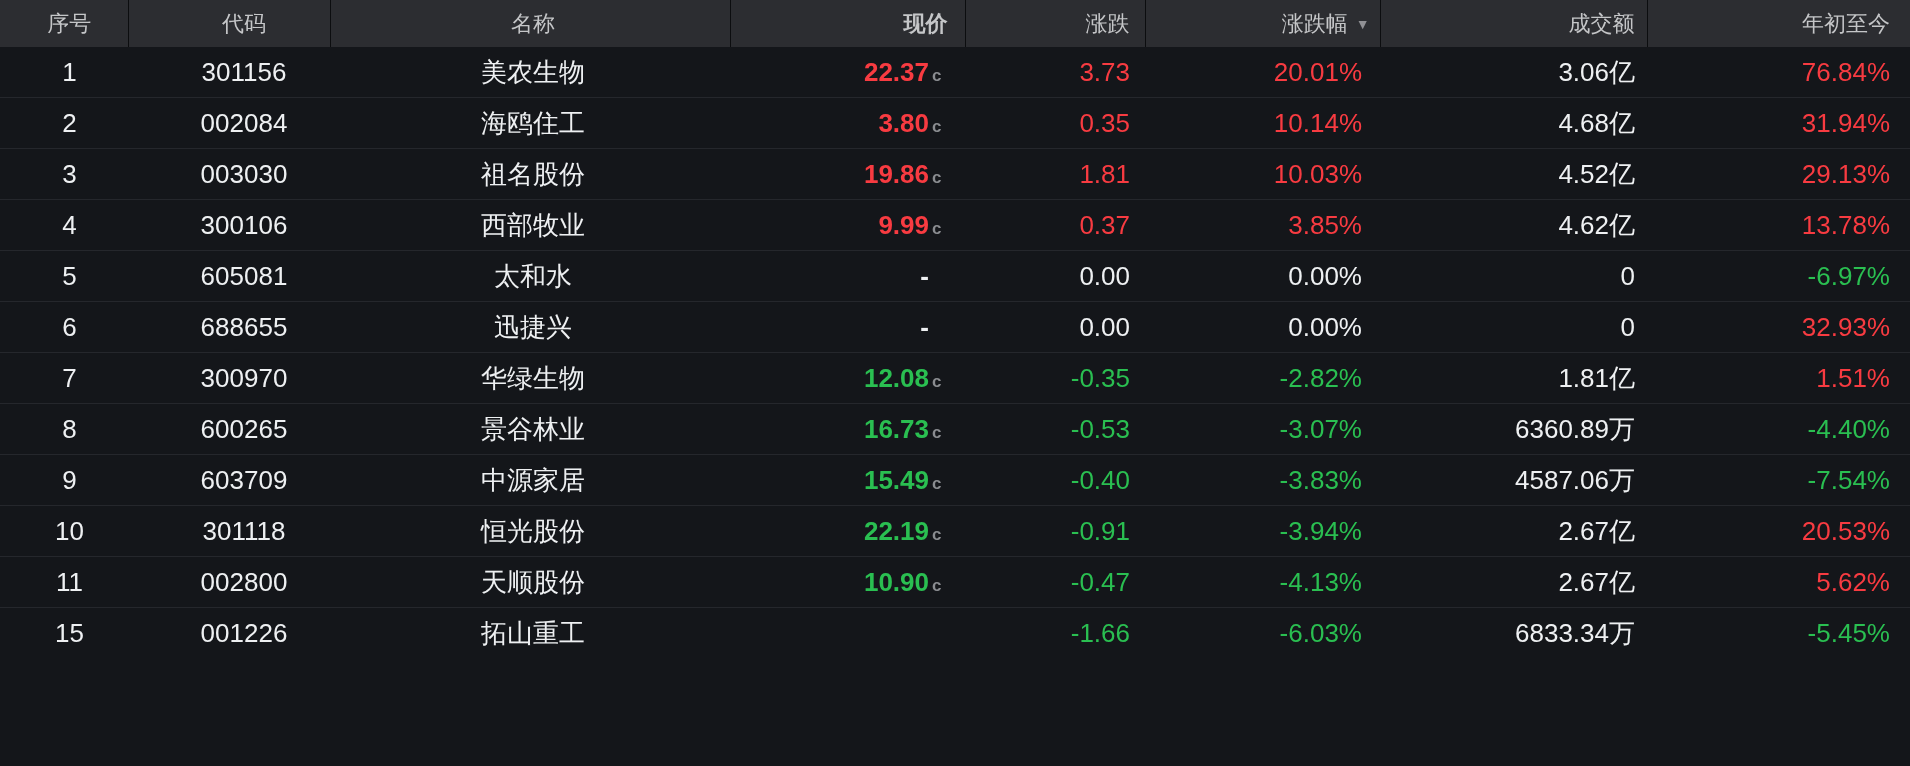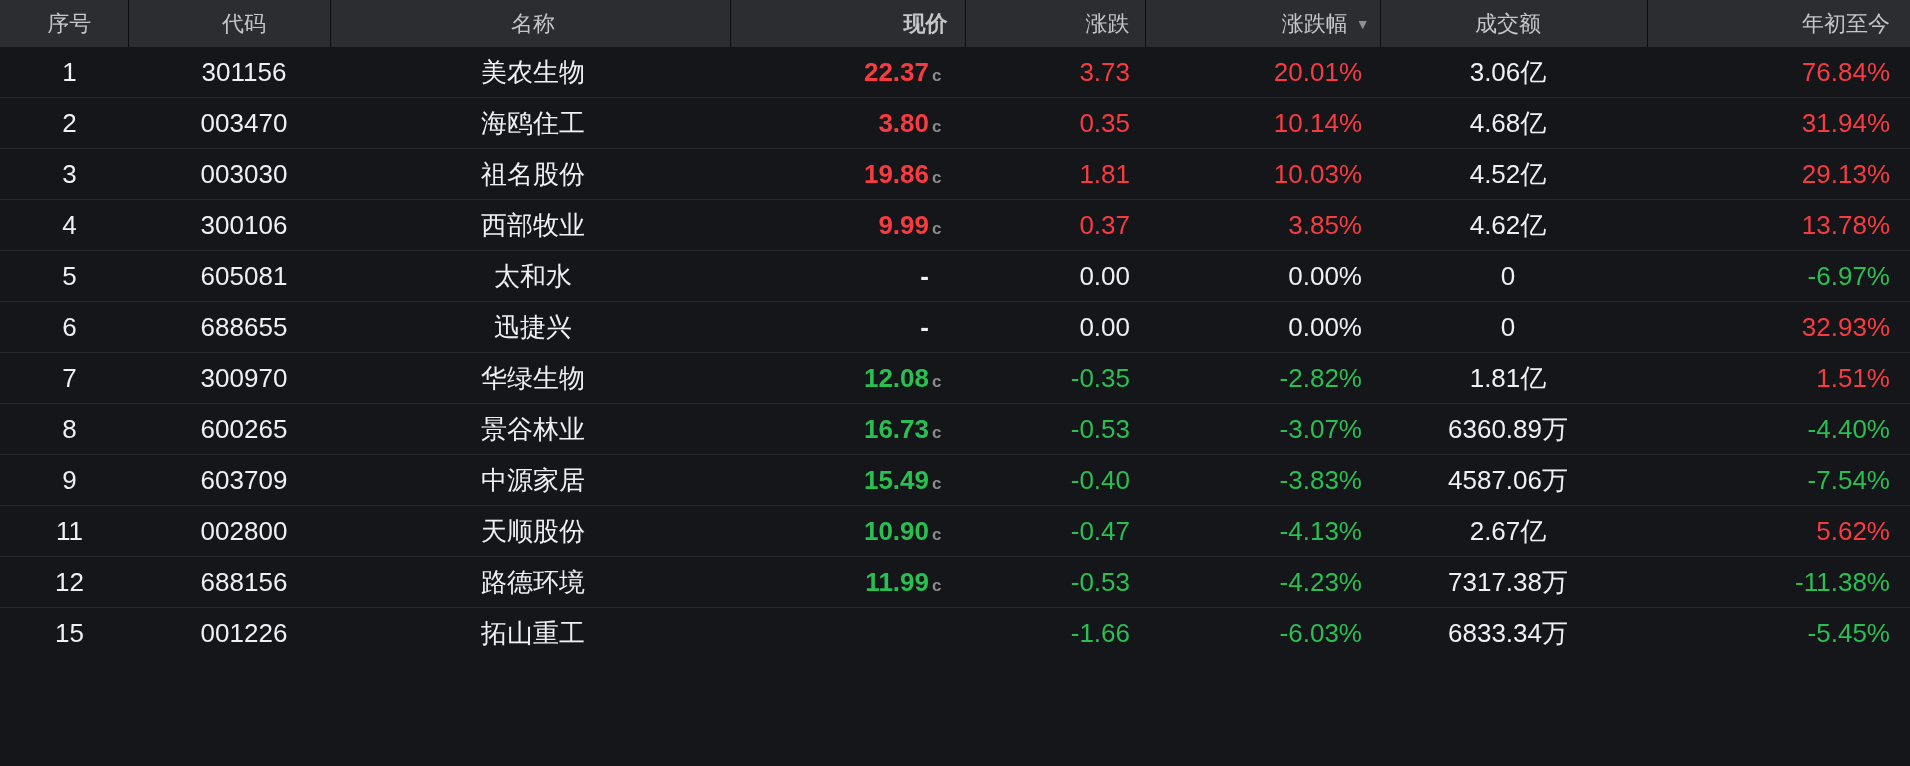--- a/index.html
+++ b/index.html
@@ -47,21 +47,21 @@
   tbody tr + tr td{border-top:1px solid var(--separator);}
   .al{text-align:center;}
   .ar{text-align:right;}
   .c1{padding-left:12px;}
   .c2{padding-left:31px;}
   .c3{padding-left:7px;}
   .c4{padding-right:17px;font-weight:bold;}
   .c5{padding-right:15px;}
   .c6{padding-right:18px;}
   th.c6{padding-right:10px;}
-  .c7{padding-right:12px;text-align:center;}
+  .c7{padding-right:12px;}
   .c8{padding-right:20px;}
   .up{color:var(--up);}
   .down{color:var(--down);}
   .flat{color:var(--neutral);}
   .cflag{
     display:inline-block;
     width:16px;
     margin-left:3px;
     font-size:17px;
     color:var(--price_flag);
@@ -124,21 +124,21 @@
     <td class="al c2">301156</td>
     <td class="al c3">美农生物</td>
     <td class="ar c4"><span class="trend up">22.37</span><span class="cflag">c</span></td>
     <td class="ar c5 trend up">3.73</td>
     <td class="ar c6 trend up">20.01%</td>
     <td class="ar c7">3.06亿</td>
     <td class="ar c8 ytd up">76.84%</td>
   </tr>
       <tr>
     <td class="al c1">2</td>
-    <td class="al c2">003470</td>
+    <td class="al c2">002084</td>
     <td class="al c3">海鸥住工</td>
     <td class="ar c4"><span class="trend up">3.80</span><span class="cflag">c</span></td>
     <td class="ar c5 trend up">0.35</td>
     <td class="ar c6 trend up">10.14%</td>
     <td class="ar c7">4.68亿</td>
     <td class="ar c8 ytd up">31.94%</td>
   </tr>
       <tr>
     <td class="al c1">3</td>
     <td class="al c2">003030</td>
@@ -203,40 +203,40 @@
     <td class="al c1">9</td>
     <td class="al c2">603709</td>
     <td class="al c3">中源家居</td>
     <td class="ar c4"><span class="trend down">15.49</span><span class="cflag">c</span></td>
     <td class="ar c5 trend down">-0.40</td>
     <td class="ar c6 trend down">-3.83%</td>
     <td class="ar c7">4587.06万</td>
     <td class="ar c8 ytd down">-7.54%</td>
   </tr>
       <tr>
+    <td class="al c1">10</td>
+    <td class="al c2">301118</td>
+    <td class="al c3">恒光股份</td>
+    <td class="ar c4"><span class="trend down">22.19</span><span class="cflag">c</span></td>
+    <td class="ar c5 trend down">-0.91</td>
+    <td class="ar c6 trend down">-3.94%</td>
+    <td class="ar c7">2.67亿</td>
+    <td class="ar c8 ytd up">20.53%</td>
+  </tr>
+      <tr>
     <td class="al c1">11</td>
     <td class="al c2">002800</td>
     <td class="al c3">天顺股份</td>
     <td class="ar c4"><span class="trend down">10.90</span><span class="cflag">c</span></td>
     <td class="ar c5 trend down">-0.47</td>
     <td class="ar c6 trend down">-4.13%</td>
     <td class="ar c7">2.67亿</td>
     <td class="ar c8 ytd up">5.62%</td>
   </tr>
       <tr>
-    <td class="al c1">12</td>
-    <td class="al c2">688156</td>
-    <td class="al c3">路德环境</td>
-    <td class="ar c4"><span class="trend down">11.99</span><span class="cflag">c</span></td>
-    <td class="ar c5 trend down">-0.53</td>
-    <td class="ar c6 trend down">-4.23%</td>
-    <td class="ar c7">7317.38万</td>
-    <td class="ar c8 ytd down">-11.38%</td>
-  </tr>
-      <tr>
     <td class="al c1">15</td>
     <td class="al c2">001226</td>
     <td class="al c3">拓山重工</td>
     <td class="ar c4"></td>
     <td class="ar c5 trend down">-1.66</td>
     <td class="ar c6 trend down">-6.03%</td>
     <td class="ar c7">6833.34万</td>
     <td class="ar c8 ytd down">-5.45%</td>
   </tr>
     </tbody>

